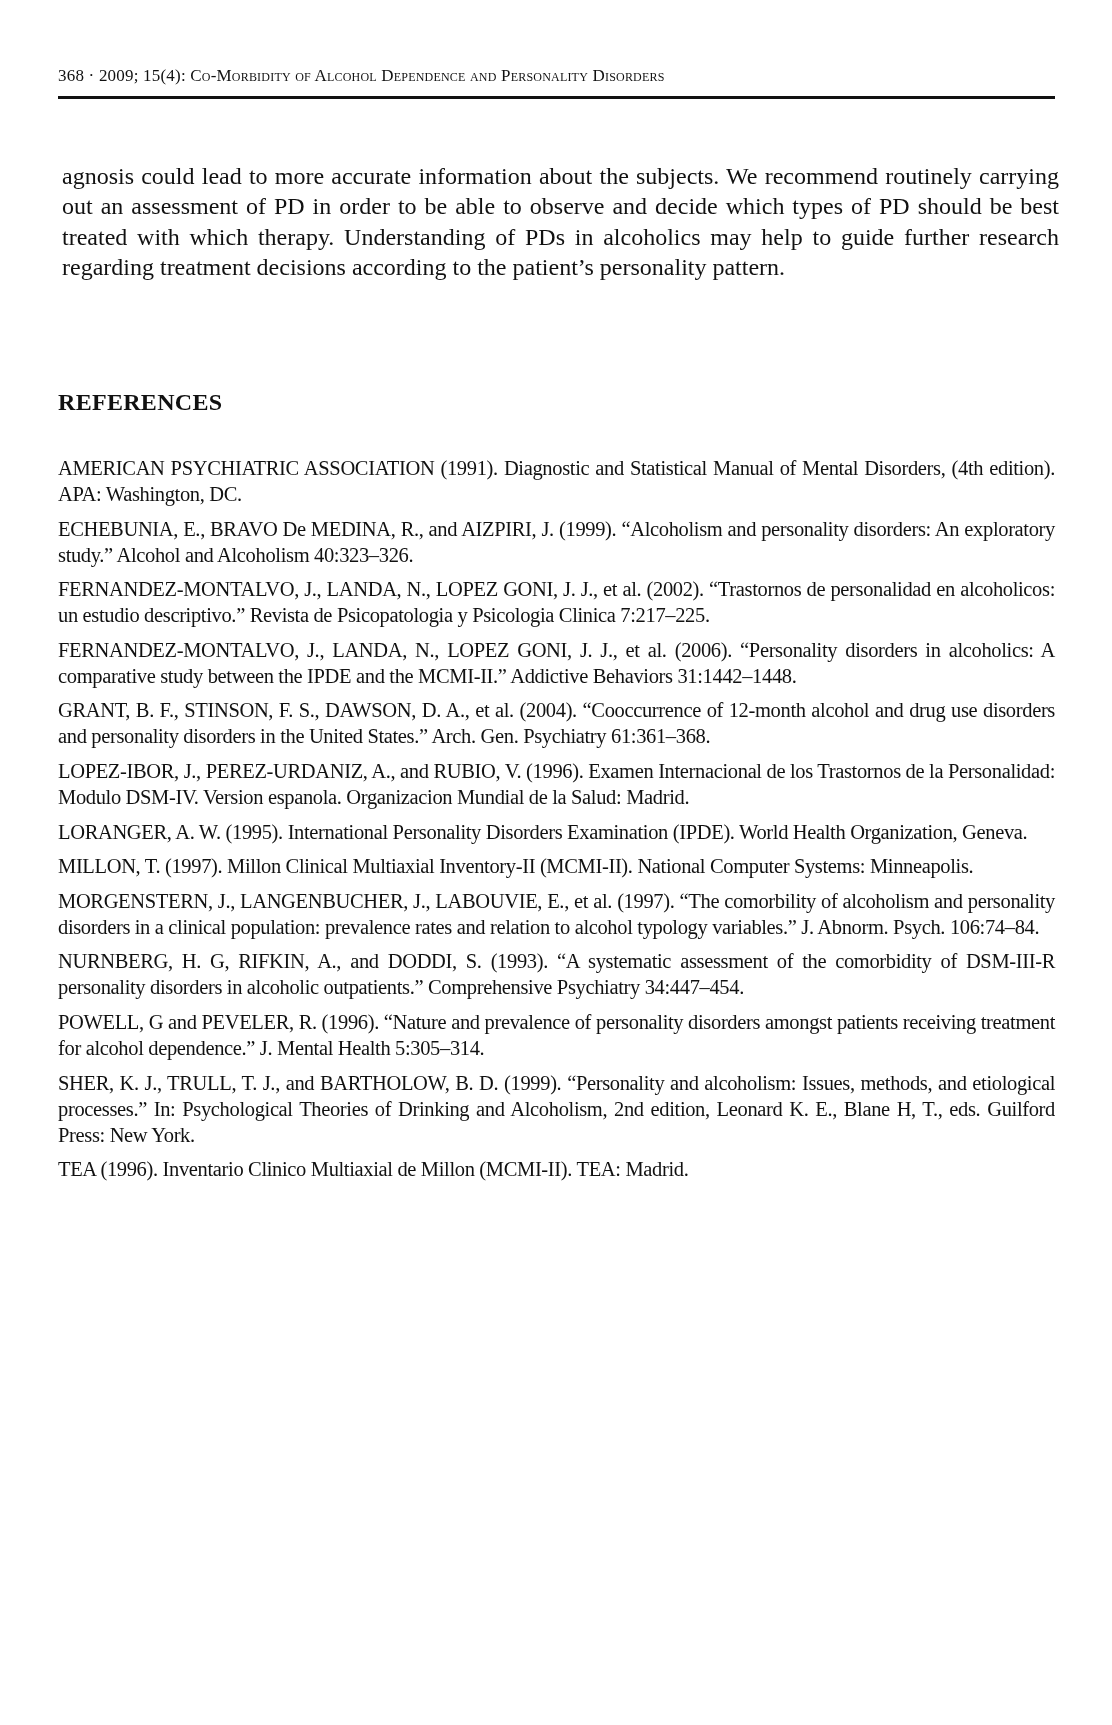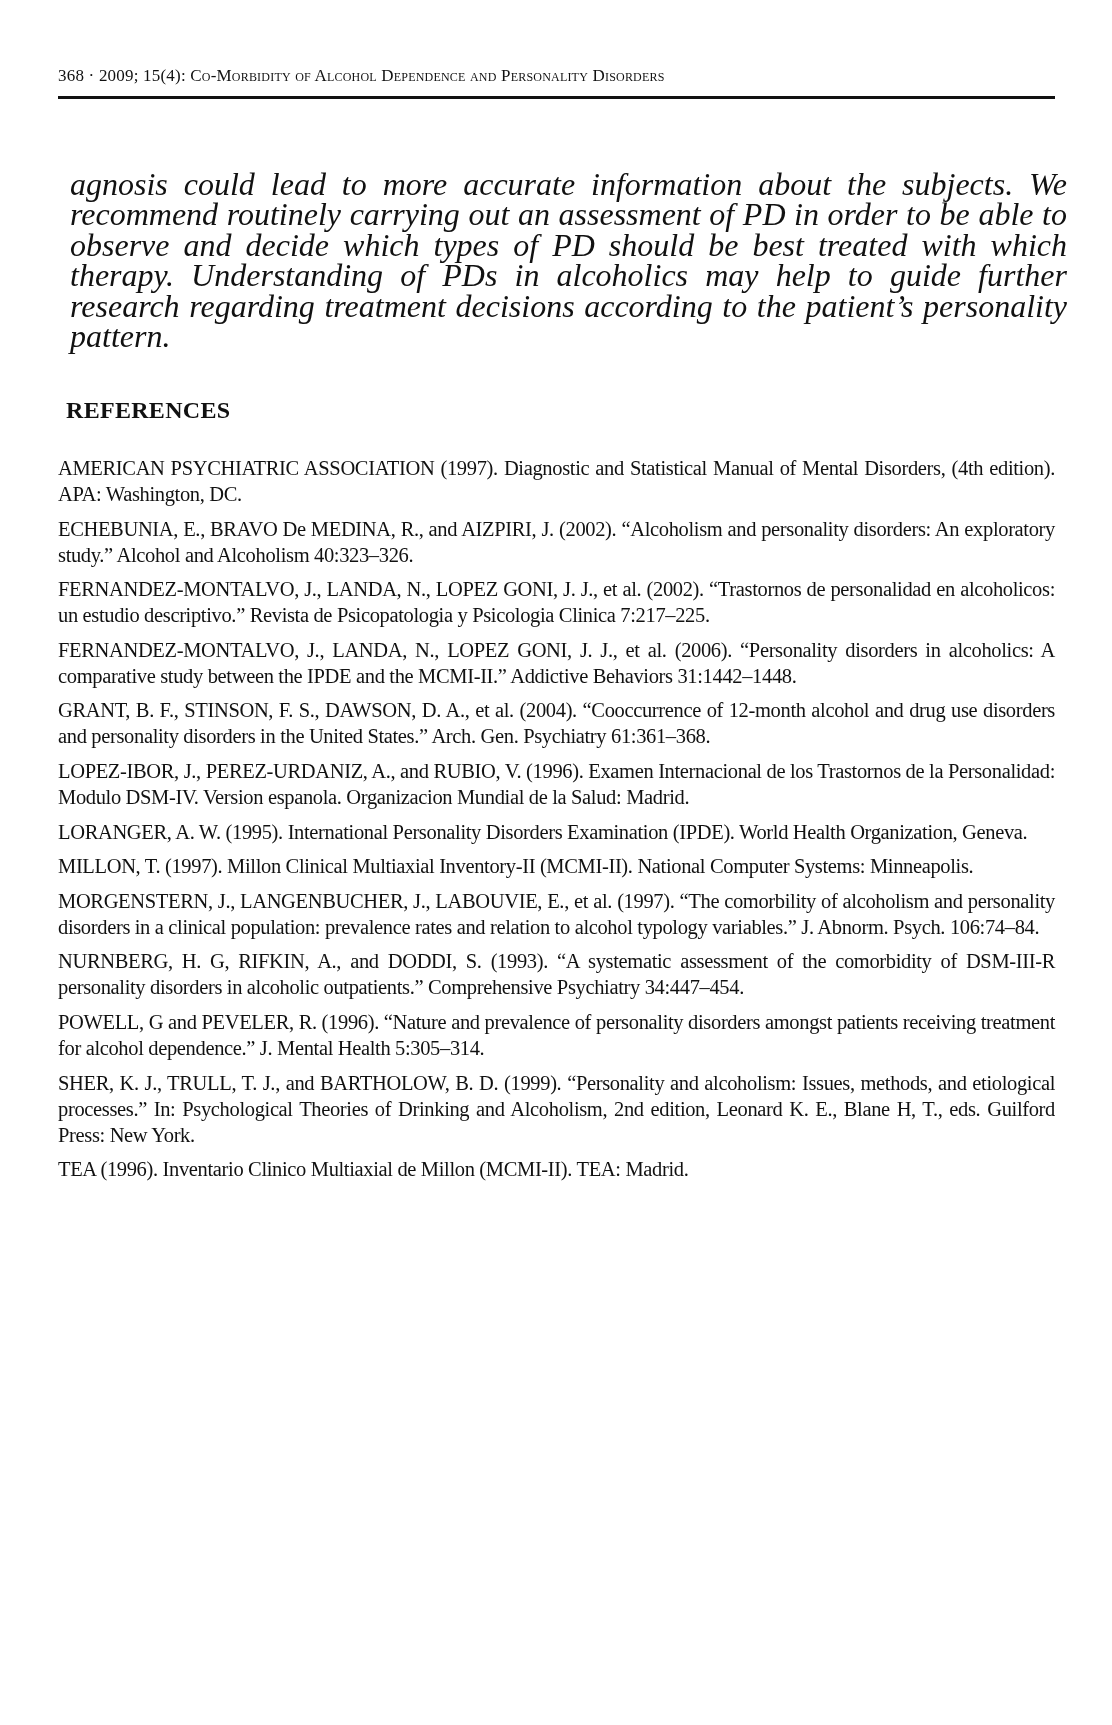--- a/index.html
+++ b/index.html
@@ -34,34 +34,33 @@
       top: 96px;
       width: 997px;
       height: 3px;
       background: #111111;
     }
     .body-text {
       position: absolute;
       left: 58px;
       top: 157px;
       width: 997px;
-      font-size: 32px;
+      font-size: 24px;
       line-height: 30.4px;
       text-align: justify;
-      margin: 12px;
+      margin: 4px;
       hyphens: manual;
-      font-style: italic;
     }
     .refs-heading {
       position: absolute;
       left: 58px;
       top: 389px;
       font-size: 24px;
       font-weight: bold;
-      margin: 8px;
+      margin: 0;
       letter-spacing: 0.3px;
     }
     .refs-list {
       position: absolute;
       left: 58px;
       top: 455px;
       width: 997px;
       margin: 0;
       padding: 0;
       list-style: none;
@@ -83,22 +82,22 @@
   <span>2009; 15(4):</span>
   <span class="sc">Co-Morbidity of Alcohol Dependence and Personality Disorders</span>
 </header>
 <div class="head-rule"></div>
 
 <p class="body-text">agnosis could lead to more accurate information about the subjects. We recommend routinely carrying out an assessment of PD in order to be able to observe and decide which types of PD should be best treated with which therapy. Understanding of PDs in alcoholics may help to guide further research regarding treatment decisions ac­cording to the patient’s personality pattern.</p>
 
 <h2 class="refs-heading">REFERENCES</h2>
 
 <ul class="refs-list">
-  <li class="ref-item">AMERICAN PSYCHIATRIC ASSOCIATION (1997). Diagnostic and Statistical Manual of Men­tal Disorders, (4th edition). APA: Washington, DC.</li>
-  <li class="ref-item">ECHEBUNIA, E., BRAVO De MEDINA, R., and AIZPIRI, J. (2002). “Alcoholism and personal­ity disorders: An exploratory study.” Alcohol and Alcoholism 40:323–326.</li>
+  <li class="ref-item">AMERICAN PSYCHIATRIC ASSOCIATION (1991). Diagnostic and Statistical Manual of Men­tal Disorders, (4th edition). APA: Washington, DC.</li>
+  <li class="ref-item">ECHEBUNIA, E., BRAVO De MEDINA, R., and AIZPIRI, J. (1999). “Alcoholism and personal­ity disorders: An exploratory study.” Alcohol and Alcoholism 40:323–326.</li>
   <li class="ref-item">FERNANDEZ-MONTALVO, J., LANDA, N., LOPEZ GONI, J. J., et al. (2002). “Trastornos de personalidad en alcoholicos: un estudio descriptivo.” Revista de Psicopatologia y Psicologia Clinica 7:217–225.</li>
   <li class="ref-item">FERNANDEZ-MONTALVO, J., LANDA, N., LOPEZ GONI, J. J., et al. (2006). “Personality disorders in alcoholics: A comparative study between the IPDE and the MCMI-II.” Addictive Be­haviors 31:1442–1448.</li>
   <li class="ref-item">GRANT, B. F., STINSON, F. S., DAWSON, D. A., et al. (2004). “Cooccurrence of 12-month al­cohol and drug use disorders and personality disorders in the United States.” Arch. Gen. Psychiatry 61:361–368.</li>
   <li class="ref-item">LOPEZ-IBOR, J., PEREZ-URDANIZ, A., and RUBIO, V. (1996). Examen Internacional de los Trastornos de la Personalidad: Modulo DSM-IV. Version espanola. Organizacion Mundial de la Salud: Madrid.</li>
   <li class="ref-item">LORANGER, A. W. (1995). International Personality Disorders Examination (IPDE). World Health Organization, Geneva.</li>
   <li class="ref-item">MILLON, T. (1997). Millon Clinical Multiaxial Inventory-II (MCMI-II). National Computer Sys­tems: Minneapolis.</li>
   <li class="ref-item">MORGENSTERN, J., LANGENBUCHER, J., LABOUVIE, E., et al. (1997). “The comorbility of alcoholism and personality disorders in a clinical population: prevalence rates and relation to al­cohol typology variables.” J. Abnorm. Psych. 106:74–84.</li>
   <li class="ref-item">NURNBERG, H. G, RIFKIN, A., and DODDI, S. (1993). “A systematic assessment of the co­morbidity of DSM-III-R personality disorders in alcoholic outpatients.” Comprehensive Psychia­try 34:447–454.</li>
   <li class="ref-item">POWELL, G and PEVELER, R. (1996). “Nature and prevalence of personality disorders amongst pa­tients receiving treatment for alcohol dependence.” J. Mental Health 5:305–314.</li>
   <li class="ref-item">SHER, K. J., TRULL, T. J., and BARTHOLOW, B. D. (1999). “Personality and alcoholism: Is­sues, methods, and etiological processes.” In: Psychological Theories of Drinking and Alcohol­ism, 2nd edition, Leonard K. E., Blane H, T., eds. Guilford Press: New York.</li>

